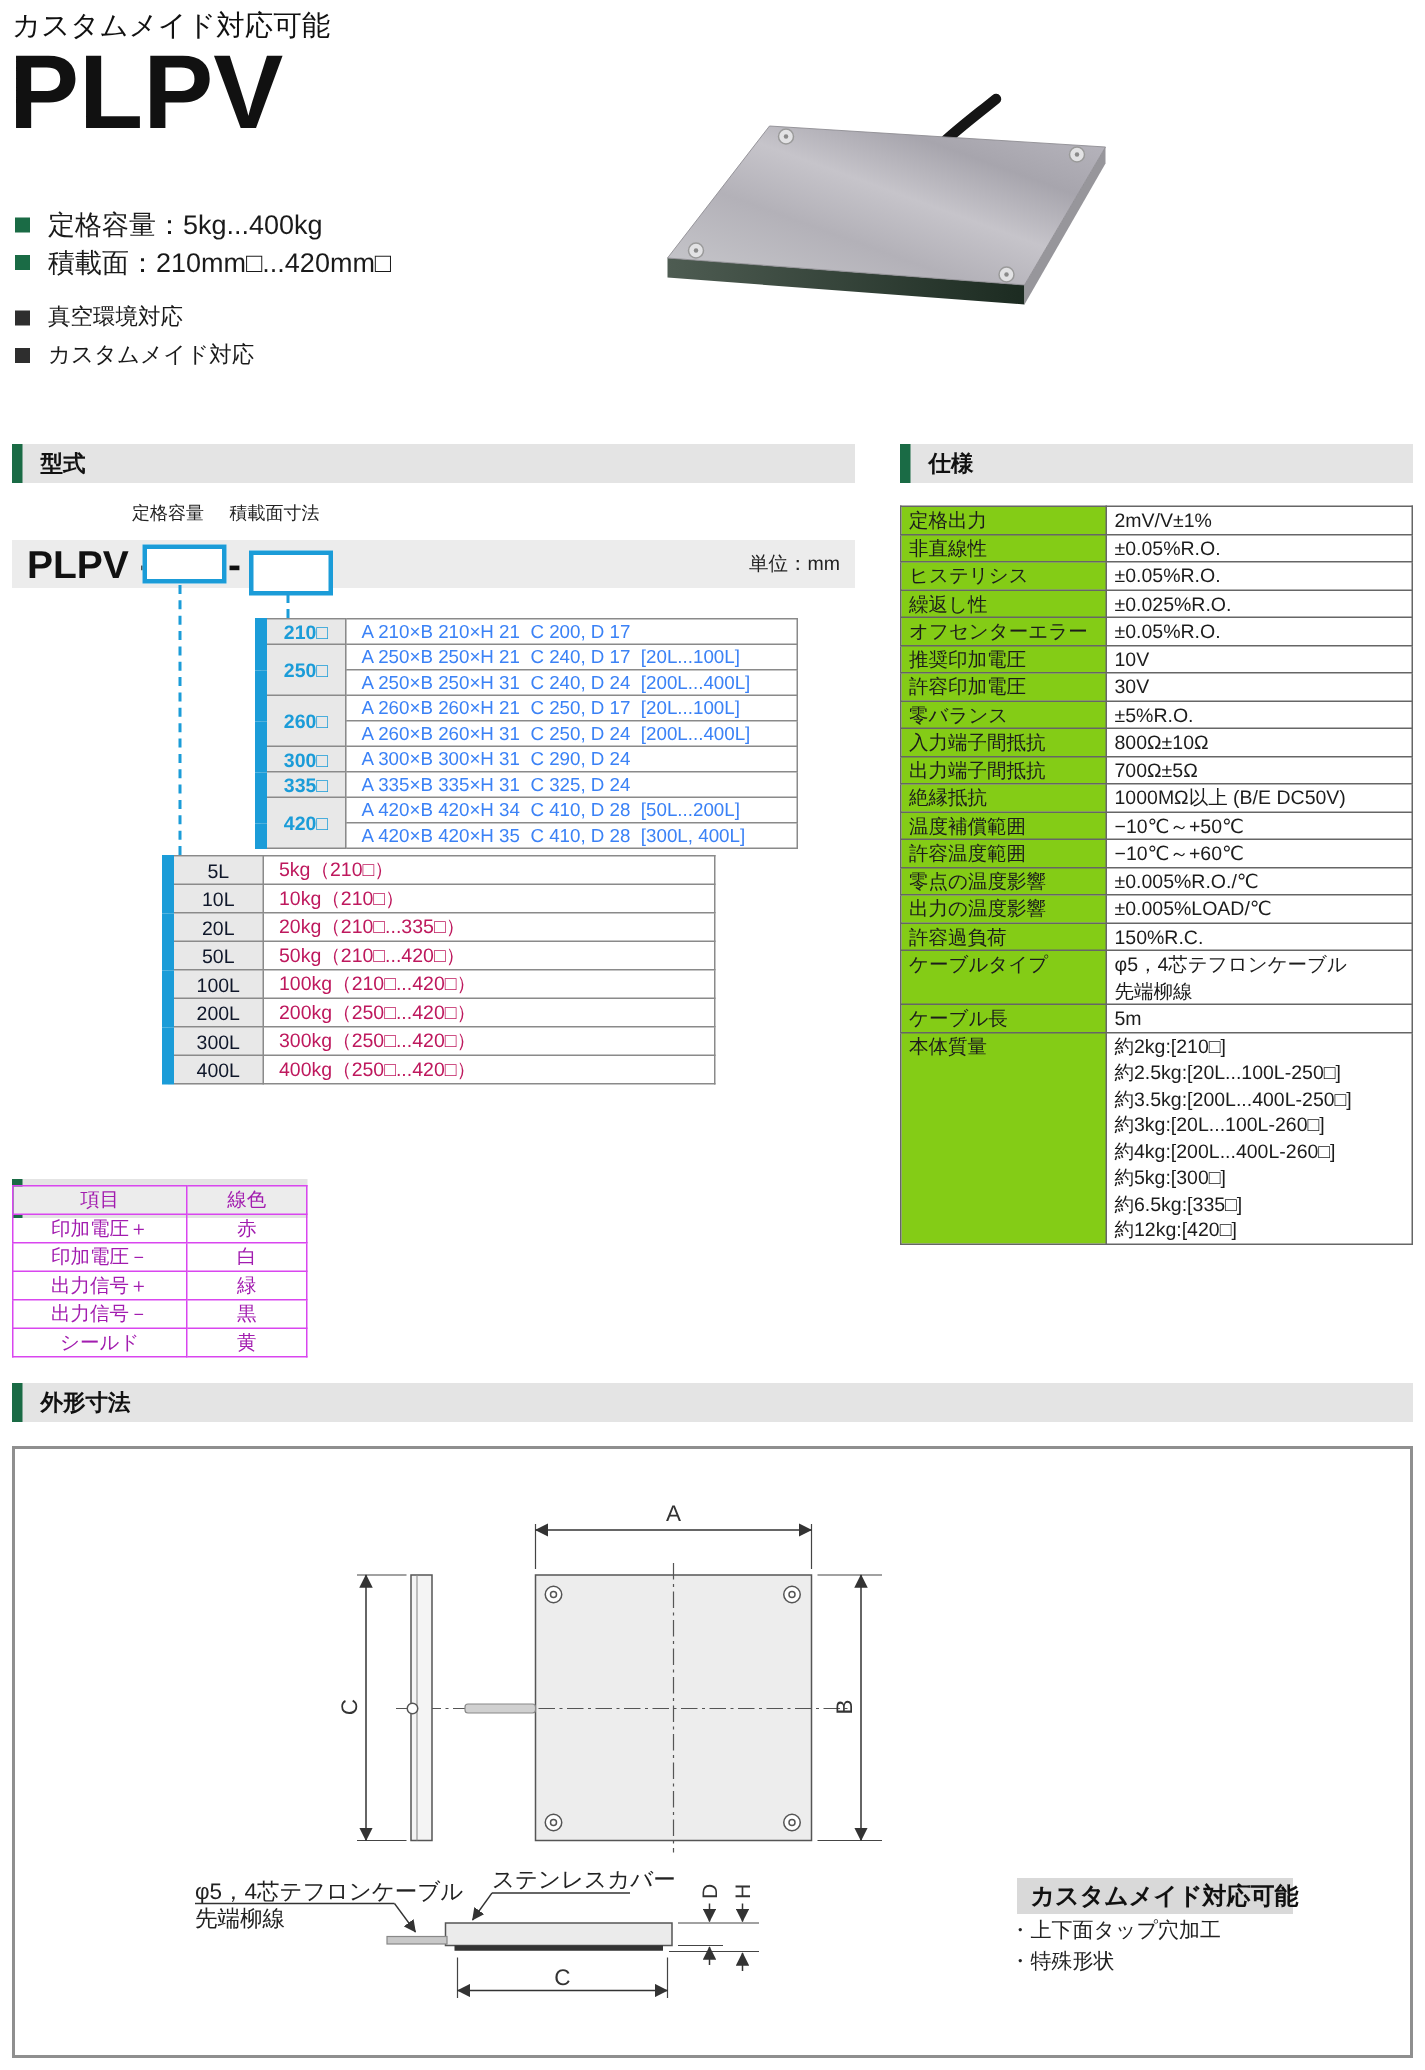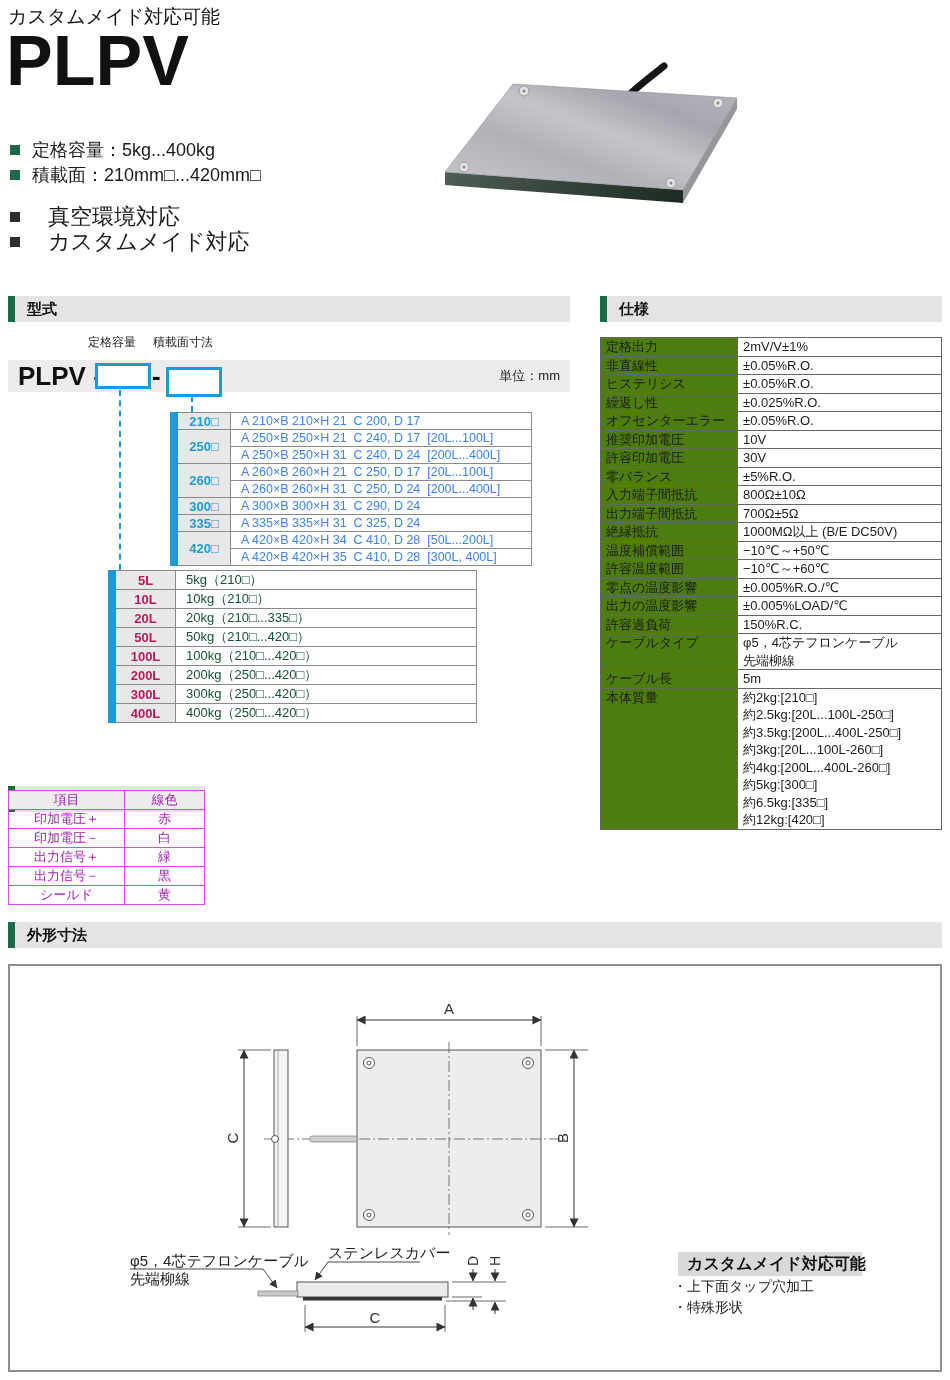--- a/index.html
+++ b/index.html
@@ -6,21 +6,21 @@
   .page{position:relative;width:950px;height:1380px;background:#fff;overflow:hidden;
         font-family:"Liberation Sans","DejaVu Sans",sans-serif;color:#1a1a1a;}
 
   
   .subtitle{position:absolute;left:8px;top:4px;font-size:19px;color:#111;}
   .product-title{position:absolute;left:6px;top:24px;font-size:70px;font-weight:bold;line-height:74px;color:#111;letter-spacing:0;}
   .photo{position:absolute;left:415px;top:42px;}
   .feat{position:absolute;left:10px;display:flex;align-items:center;white-space:nowrap;}
   .feat .sq{width:10px;height:10px;margin-right:12px;flex:0 0 auto;}
   .feat.primary{font-size:18px;}
-  .feat.secondary{font-size:22px;gap:16px;}
+  .feat.secondary{font-size:15px;}
   .sq.green{background:#1a6b45;}
   .sq.dark{background:#2e2e2e;}
 
   
   .secbar{position:absolute;height:26px;background:#e4e4e4;display:flex;align-items:center;}
   .secbar .accent{width:7px;height:26px;background:#1a6b45;flex:0 0 auto;}
   .secbar .sectitle{margin-left:12px;font-size:15px;font-weight:bold;color:#111;}
 
   
   .mini-label{position:absolute;font-size:12px;color:#222;}
@@ -37,31 +37,31 @@
 
   
   table{border-spacing:0;}
   .size-table{position:absolute;left:170px;top:412px;border-collapse:collapse;width:362px;font-size:12.5px;}
   .size-table td{border:1px solid #8a8a8a;height:16px;padding:0;}
   .size-table td.c{border-left:8px solid #1b9cd8;background:#e8e8e8;color:#1b9cd8;font-weight:bold;text-align:center;width:52px;font-size:13px;}
   .size-table td.v{padding:0 4px 0 10px;white-space:pre;color:#3b82f6;margin-top:16px;}
 
   .cap-table{position:absolute;left:108px;top:570px;border-collapse:collapse;width:369px;font-size:13px;}
   .cap-table td{border:1px solid #8a8a8a;height:17px;padding:0;}
-  .cap-table td.c{border-left:8px solid #1b9cd8;background:#e8e8e8;color:#be185d;font-weight:bold;text-align:center;width:59px;margin-top:28px;}
-  .cap-table td.v{padding:0 4px 0 10px;white-space:pre;color:#14532d;}
+  .cap-table td.c{border-left:8px solid #1b9cd8;background:#e8e8e8;color:#0f172a;font-weight:normal;text-align:center;width:59px;margin-top:28px;}
+  .cap-table td.v{padding:0 4px 0 10px;white-space:pre;color:#be185d;}
 
   .wire-table{position:absolute;left:8px;top:790px;border-collapse:collapse;width:197px;font-size:13px;text-align:center;}
   .wire-table th,.wire-table td{border:1px solid #d946ef;height:16px;padding:0;font-weight:normal;color:#a21caf;}
   .wire-table th{background:#ececec;}
   .wire-table .colA{width:115px;}
 
   .spec-table{position:absolute;left:600px;top:337px;border-collapse:collapse;width:342px;font-size:13px;}
   .spec-table td{border:1px solid #666;padding:0 5px;height:17px;line-height:17.5px;vertical-align:top;color:#1c1c1c;}
-  .spec-table td.l{background:#4d7c0f;width:126px;}
+  .spec-table td.l{background:#84cc16;width:126px;}
   .spec-table td.v{white-space:pre-line;}
 
   
   .draw-box{position:absolute;left:8px;top:964px;width:930px;height:404px;border:2px solid #8f8f8f;background:#fff;}
   .drawing text{font-family:"Liberation Sans","DejaVu Sans",sans-serif;}
 </style>
 </head>
 <body>
 
 <div class="page">

